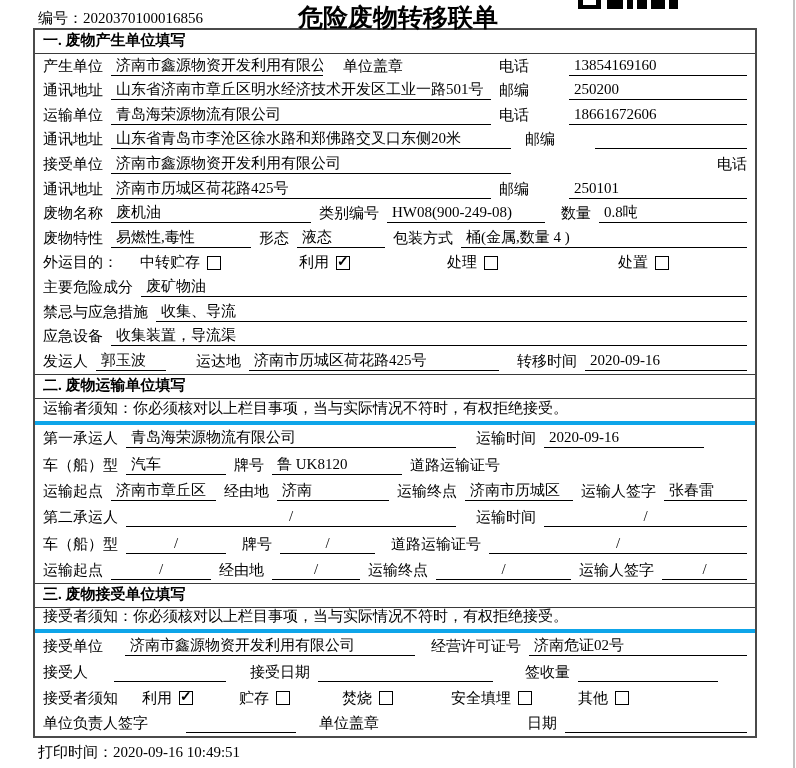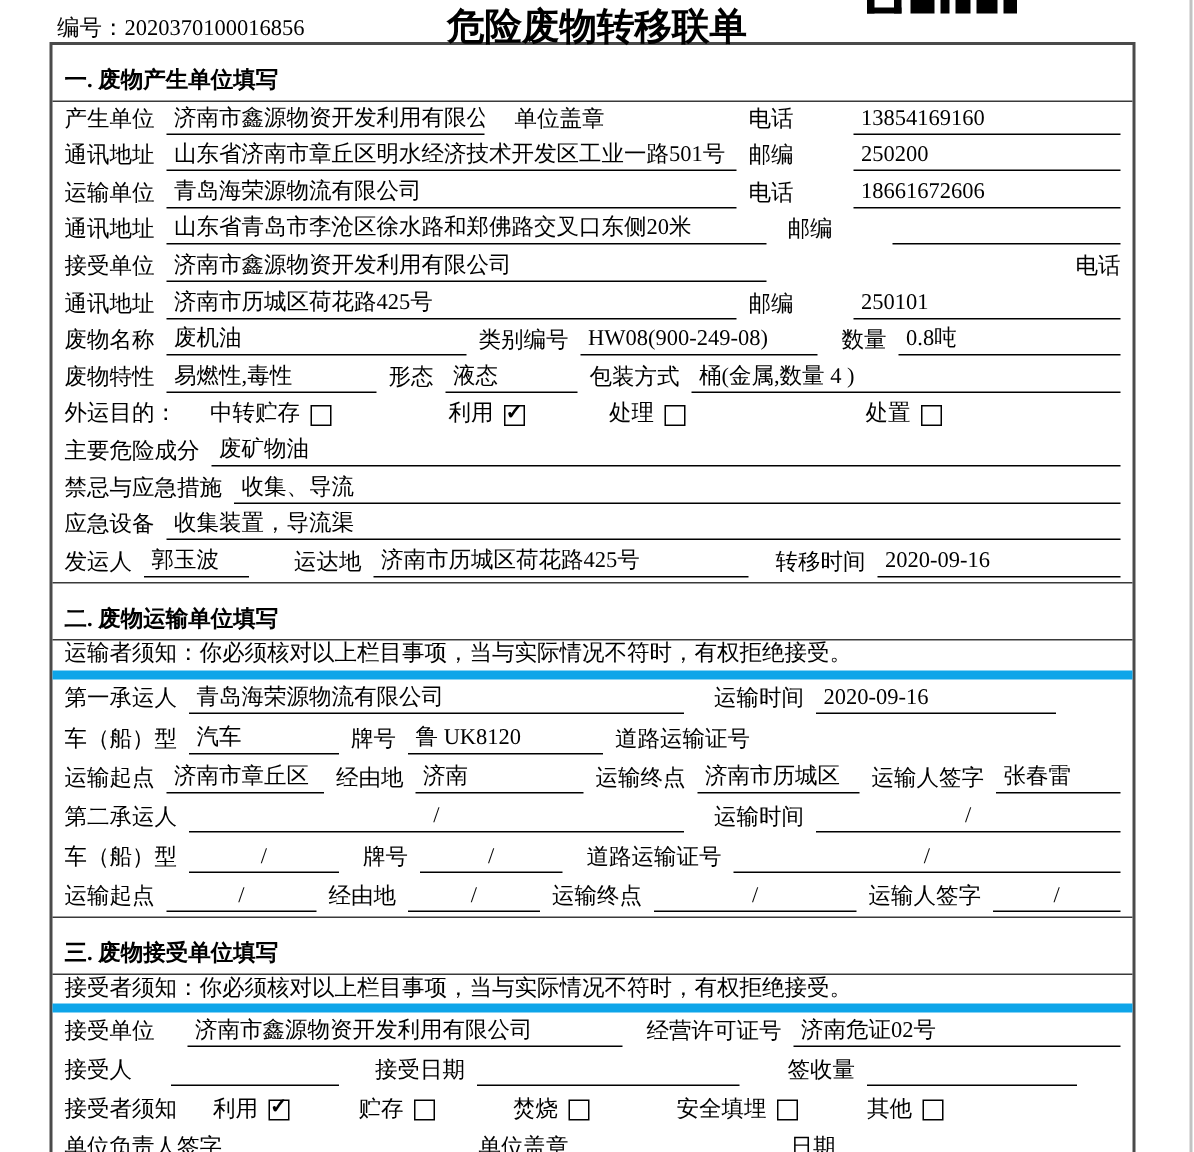--- a/index.html
+++ b/index.html
@@ -14,28 +14,28 @@
   .doc-title{position:absolute;left:0;right:0;top:1px;text-align:center;
     font-size:25px;font-weight:bold;white-space:nowrap;}
   .qr{position:absolute;left:578px;top:0;height:9px;display:flex;align-items:flex-start;}
   .qr .qa{width:23px;height:9px;box-sizing:border-box;border-left:5px solid #000;
     border-right:5px solid #000;border-bottom:4px solid #000;margin-right:6px;}
   .qr .qb{height:9px;background:#000;margin-right:4px;}
   
   .sheet{margin-left:33px;width:724px;border:2px solid #4a4a4a;box-sizing:border-box;background:#fff;}
   .sec{border-top:0;}
   .sec + .sec{border-top:1px solid #3a3a3a;}
-  .sec-title{font-weight:bold;padding:15px 8px 2px 8px;height:20px;line-height:19px;
+  .sec-title{font-weight:bold;padding:1px 8px 2px 8px;height:20px;line-height:19px;
     border-bottom:1px solid #3a3a3a;}
   .row{display:flex;align-items:flex-end;column-gap:8px;padding:0 8px 3px 8px;
     box-sizing:border-box;line-height:19px;}
   .s1 .row{height:24.6px;}
   .s2 .row{height:26.3px;}
   .s3 .row{height:25.7px;}
-  .notice{border-bottom:6px solid #0ea5e9;align-items:flex-start;}
+  .notice{border-bottom:4px solid #0ea5e9;align-items:flex-end;}
   .lbl{white-space:nowrap;}
   .u{display:inline-block;border-bottom:1px solid #000;padding:0 5px;white-space:nowrap;
     min-height:18px;box-sizing:border-box;overflow:hidden;}
   .u.c{text-align:center;}
   .grow{flex:1;}
   .rgt{margin-left:auto;display:flex;column-gap:8px;align-items:flex-end;gap:40px;}
   
   .cbitem{white-space:nowrap;display:inline-flex;align-items:center;}
   .cb{display:inline-block;width:12px;height:12px;border:1px solid #000;margin-left:7px;
     position:relative;box-sizing:content-box;}
@@ -142,21 +142,21 @@
     <div class="row">
       <span class="lbl">外运目的：</span>
       <span class="cbitem" style="margin-left:14px">
         <span class="lbl">中转贮存</span>
         <span class="cb"></span>
       </span>
       <span class="cbitem" style="margin-left:70px">
         <span class="lbl">利用</span>
         <span class="cb checked"></span>
       </span>
-      <span class="cbitem" style="margin-left:48px">
+      <span class="cbitem" style="margin-left:89px">
         <span class="lbl">处理</span>
         <span class="cb"></span>
       </span>
       <span class="cbitem" style="margin-left:112px">
         <span class="lbl">处置</span>
         <span class="cb"></span>
       </span>
     </div>
 
     <div class="row">

